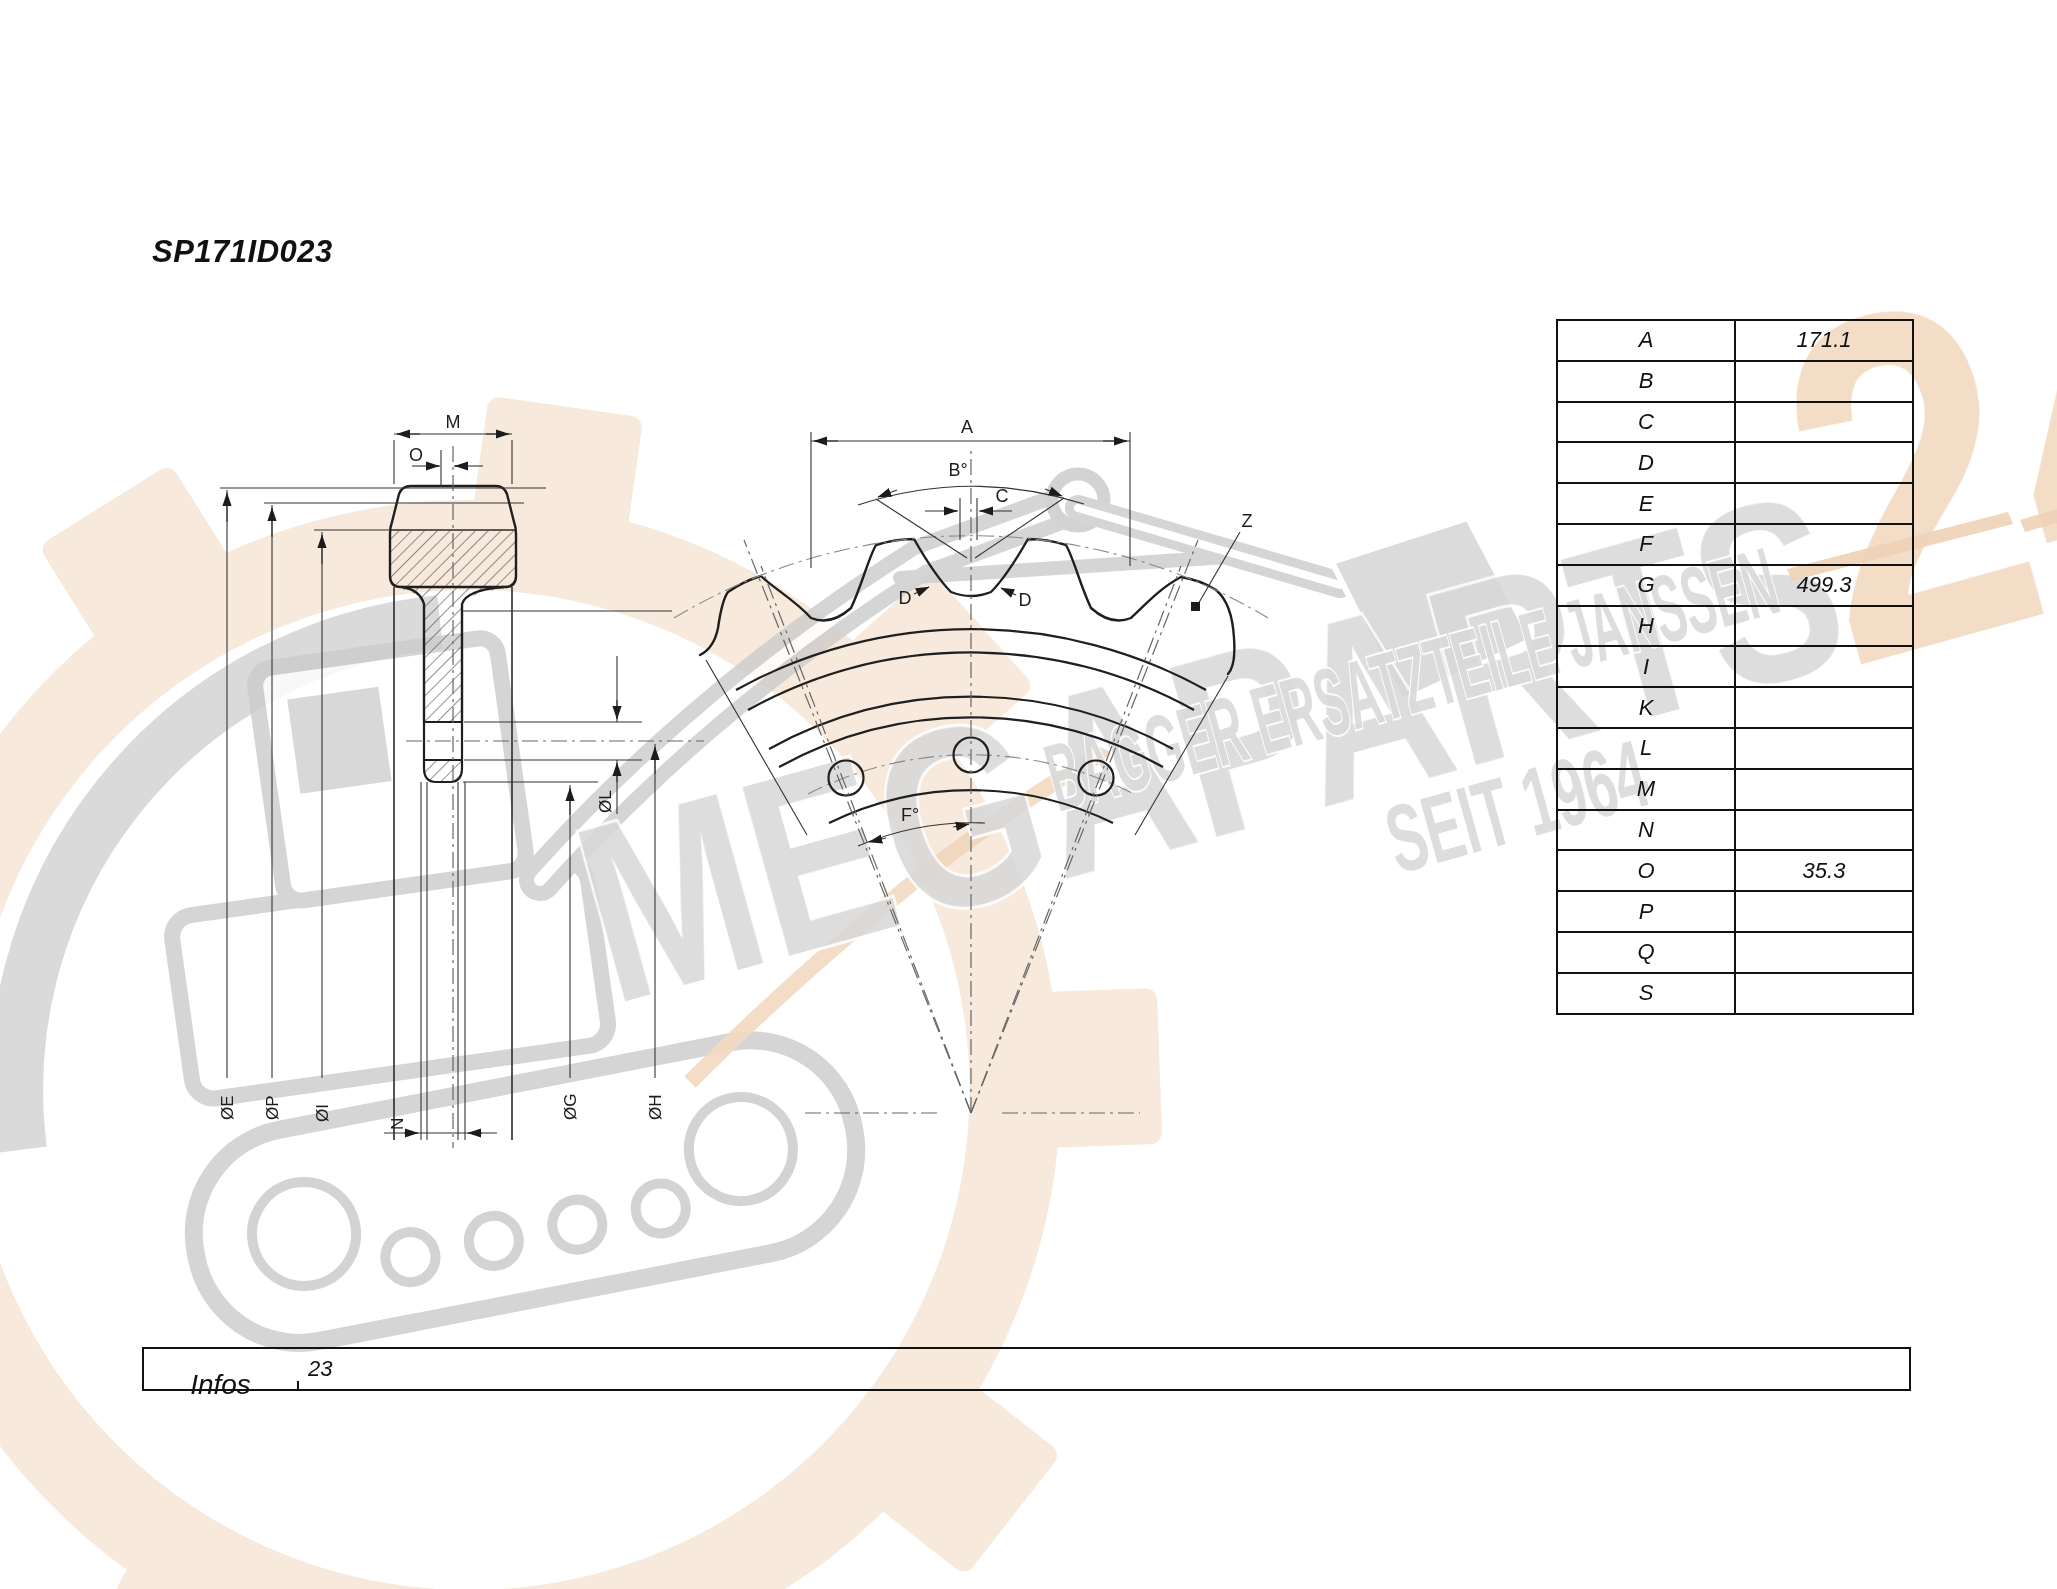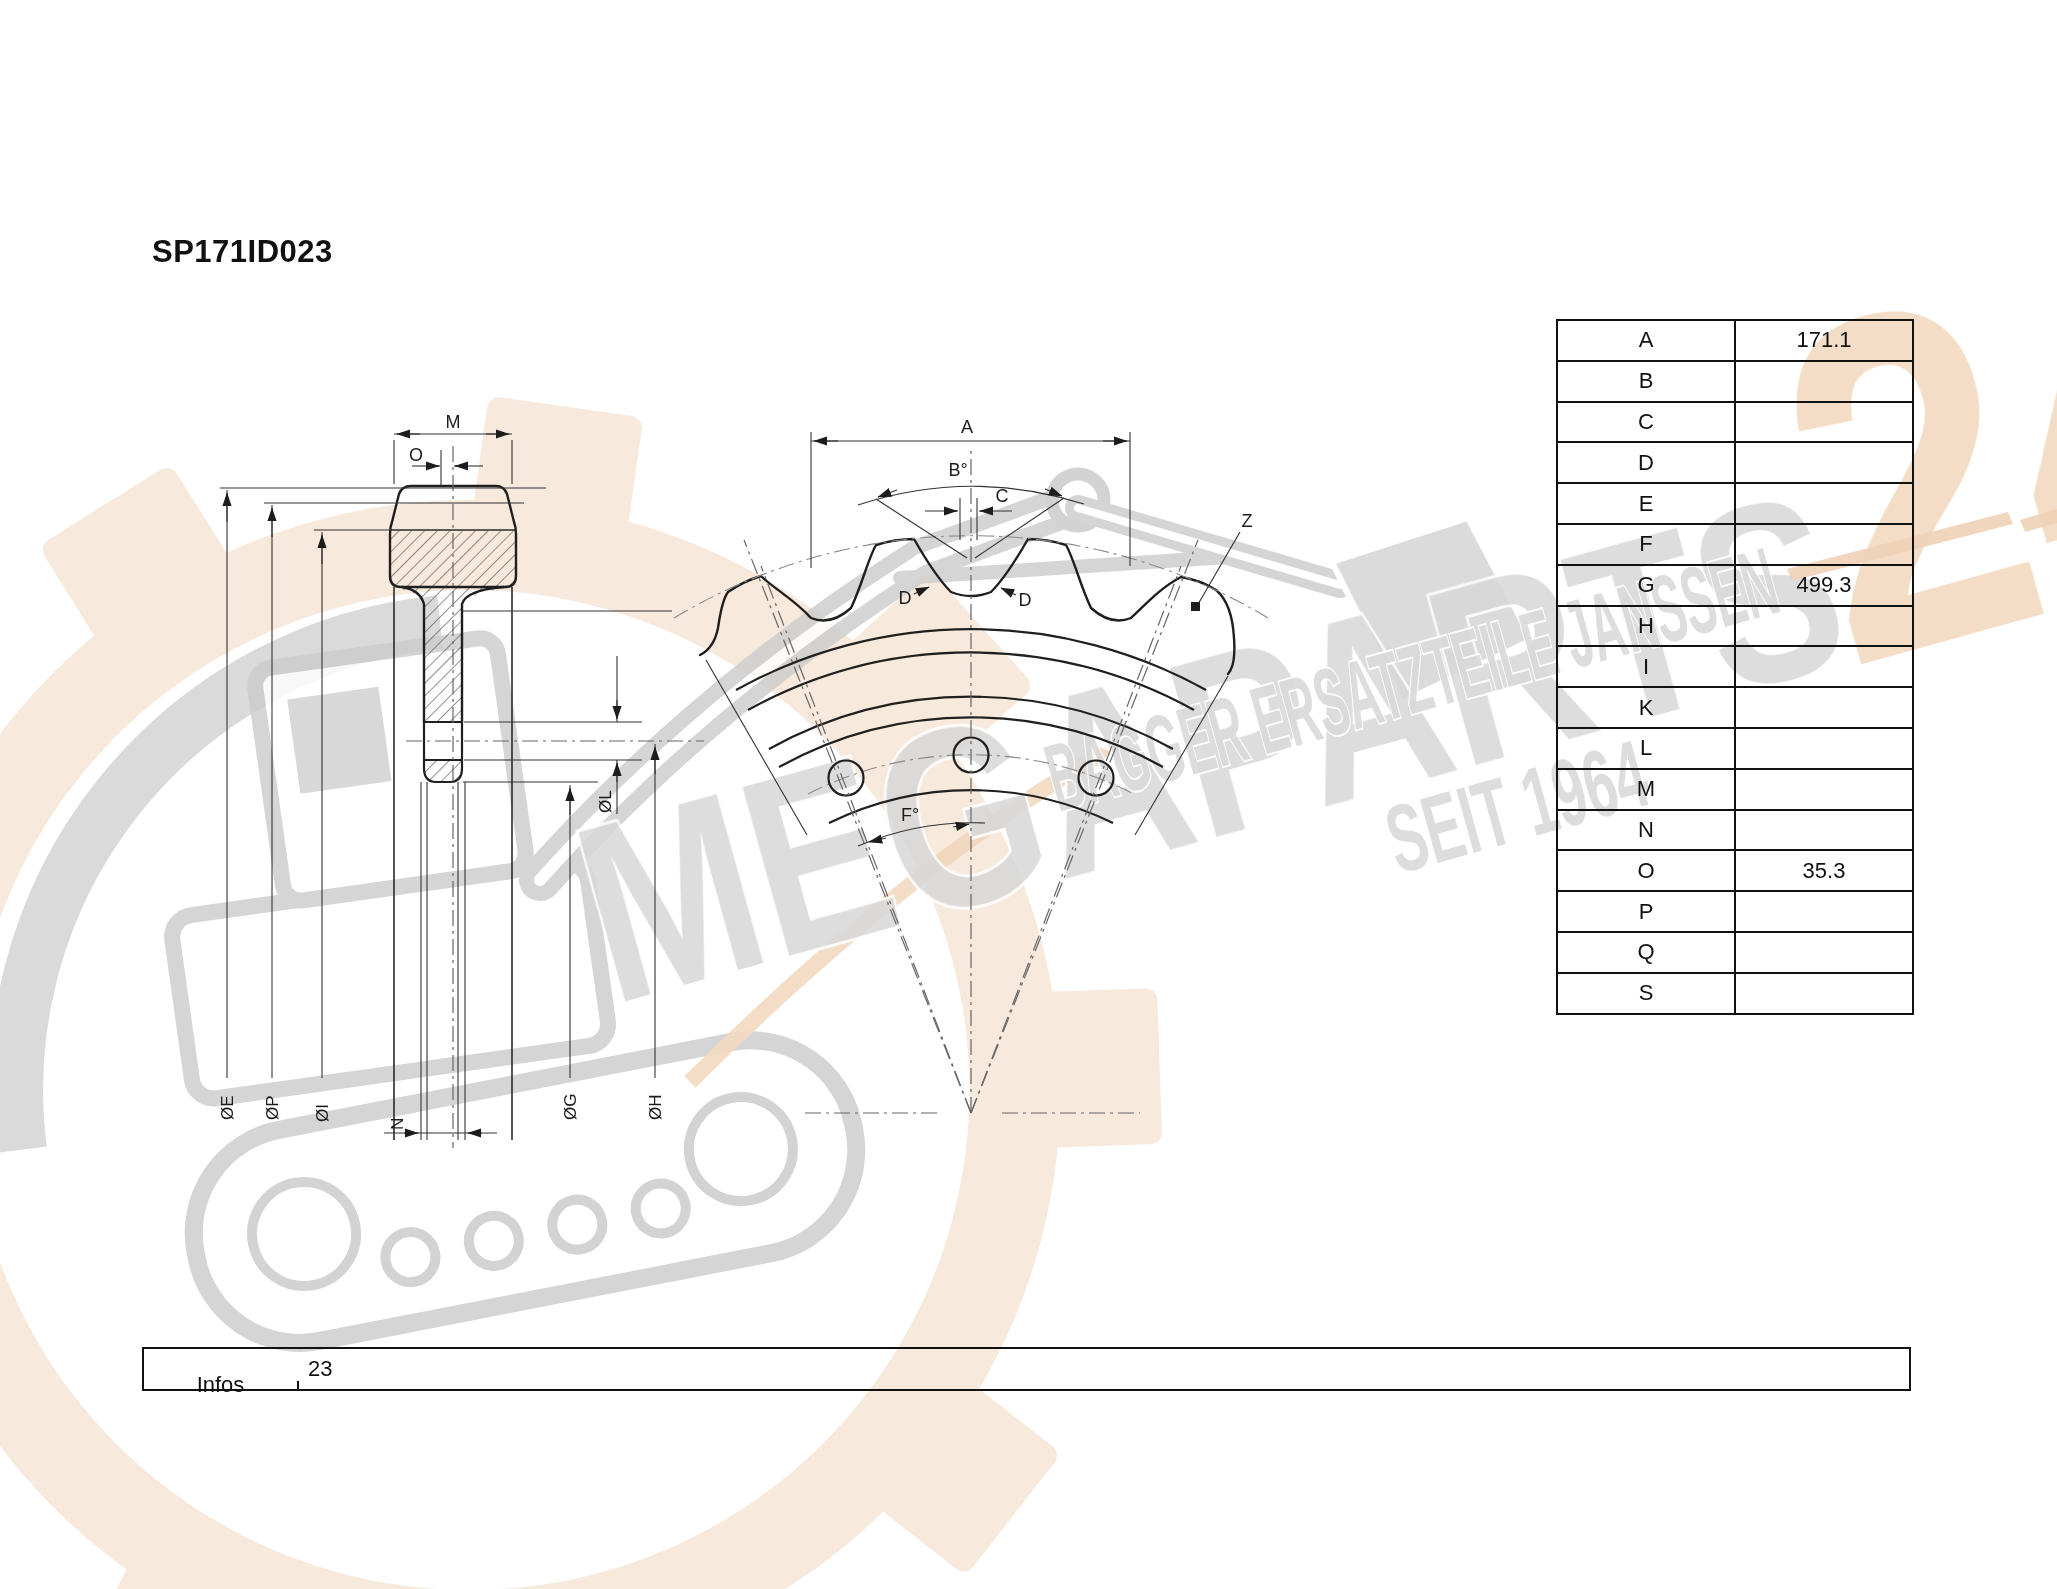--- a/index.html
+++ b/index.html
@@ -1,30 +1,30 @@
 <!DOCTYPE html>
 <html><head>
 <meta charset="utf-8">
 <style>
   html,body{margin:0;padding:0;background:#ffffff;}
   #page{position:relative;width:2057px;height:1589px;background:#ffffff;overflow:hidden;
         font-family:"Liberation Sans",sans-serif;}
   #page svg{position:absolute;left:0;top:0;}
-  .overlay{position:absolute;z-index:5;}
+  .overlay{position:absolute;z-index:5;font-style:italic;}
   #doc-title{left:152px;top:234px;font-size:31px;font-weight:bold;color:#111;letter-spacing:0.5px;}
   
   #dim-table-wrap{left:1556px;top:319px;}
   table.dims{border-collapse:collapse;table-layout:fixed;background:transparent;}
   table.dims td{border:2.6px solid #111;width:176px;height:38.8px;text-align:center;
                 font-size:22px;color:#111;padding:0;background:transparent;}
   
   #info-bar{left:142px;top:1347px;width:1769px;height:44px;border:2.6px solid #111;
             display:flex;align-items:stretch;box-sizing:border-box;background:transparent;}
   #info-label{width:153px;border-right:2.6px solid #111;display:flex;align-items:center;
-              justify-content:center;font-size:22px;color:#111;margin-top:32px;}
+              justify-content:center;font-size:28px;color:#111;margin-top:32px;}
   #info-value{flex:1;display:flex;align-items:center;padding-left:9px;font-size:22px;color:#111;}
   
   .outline{stroke:#1f1f1f;stroke-width:2.4;fill:none;stroke-linecap:round;stroke-linejoin:round;}
   .thick{stroke:#1f1f1f;stroke-width:2.2;fill:none;}
   .med{stroke:#2a2a2a;stroke-width:1.6;fill:none;}
   .thin{stroke:#333;stroke-width:1.1;fill:none;}
   .cl{stroke:#666;stroke-width:1.2;fill:none;stroke-dasharray:16 5 3 5;}
   .dashf{stroke:#8a8a8a;stroke-width:1.1;fill:none;stroke-dasharray:16 5 3 5;}
   .lbl{font-family:"Liberation Sans",sans-serif;font-size:18px;fill:#1c1c1c;}
   .lblr{font-family:"Liberation Sans",sans-serif;font-size:17px;fill:#1c1c1c;}

